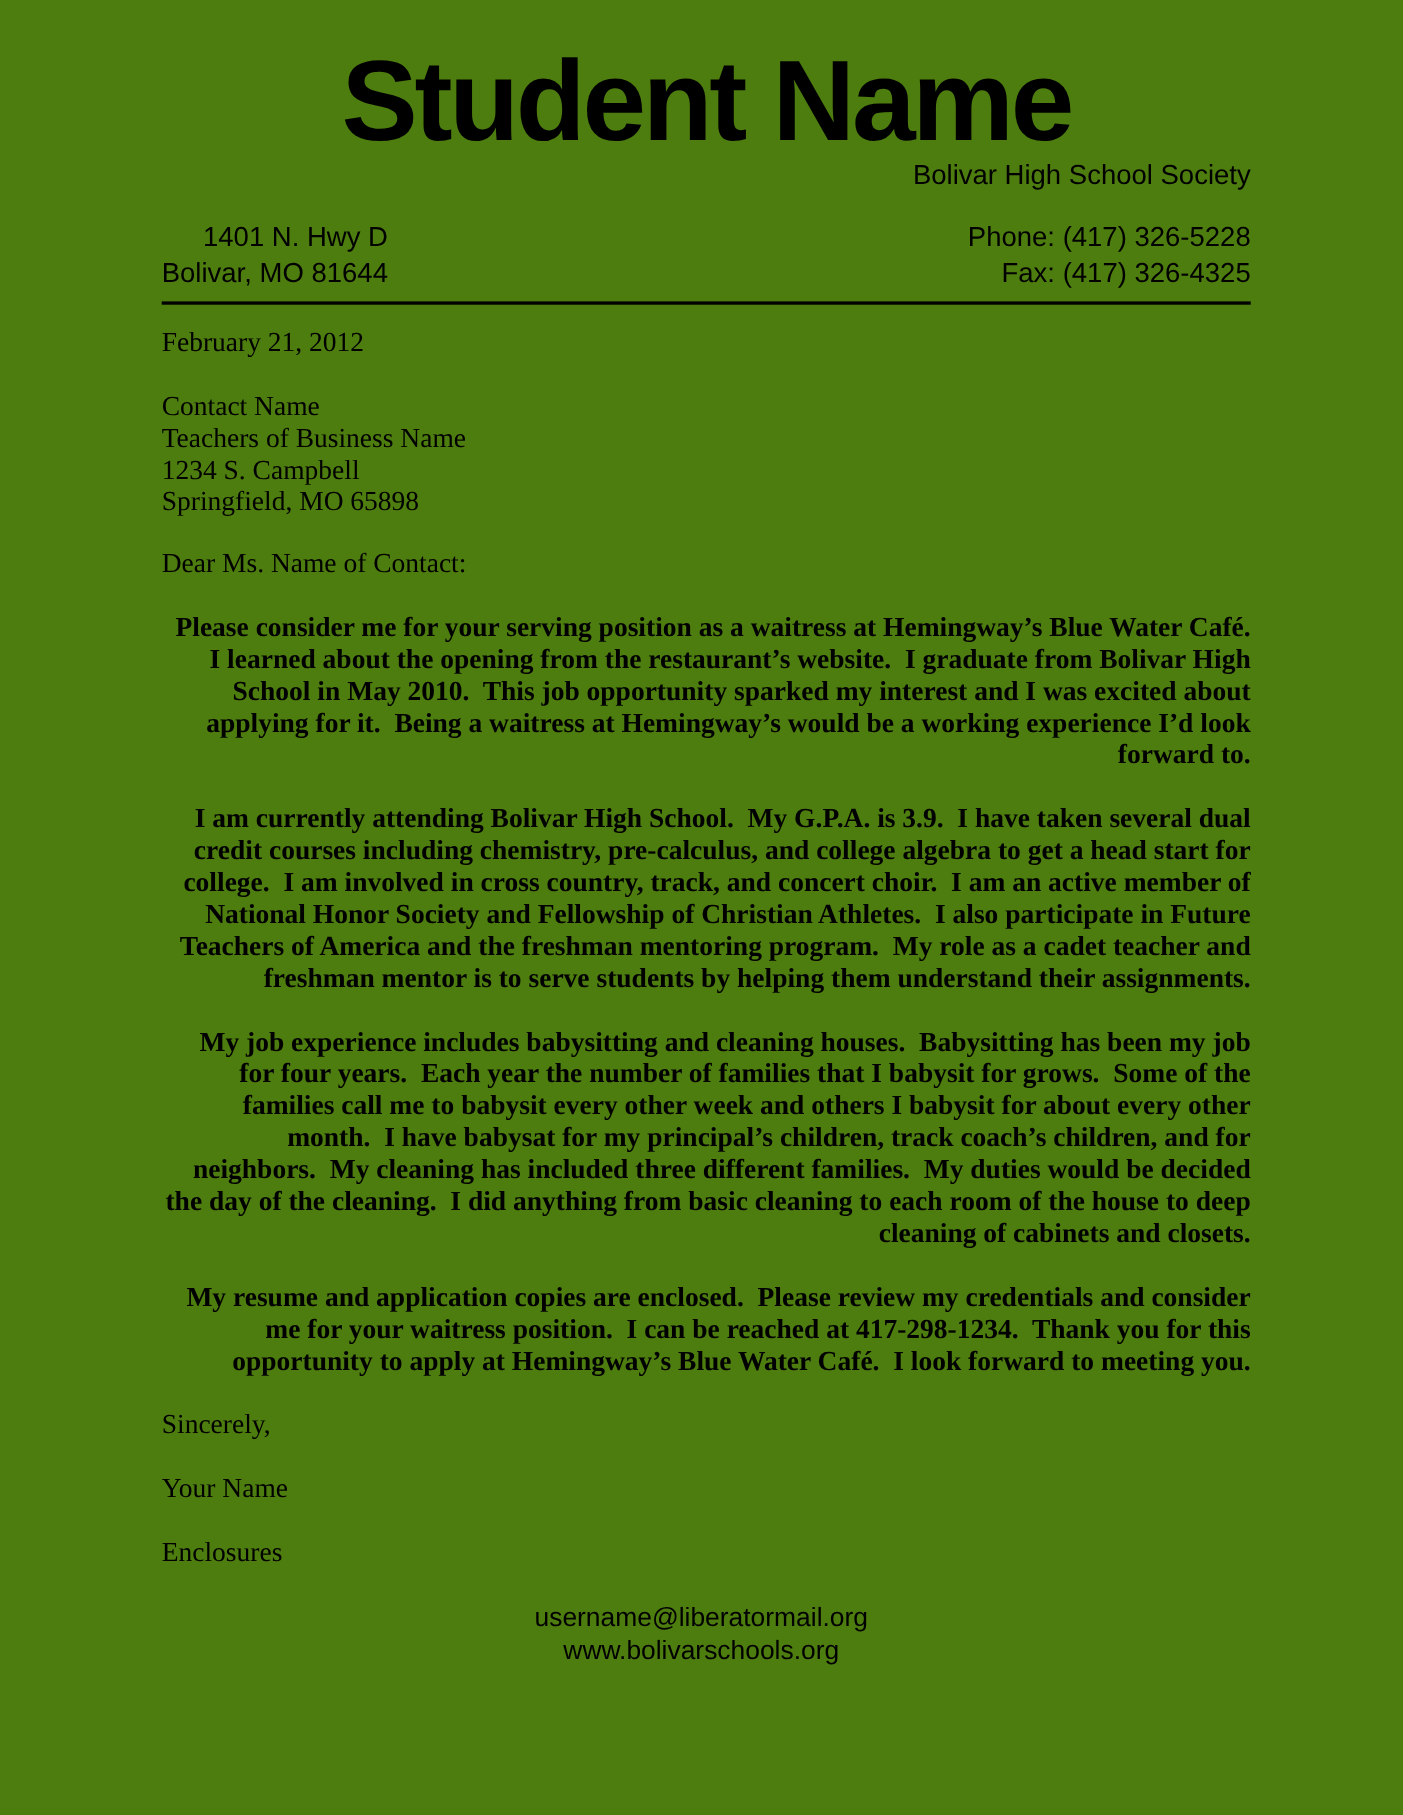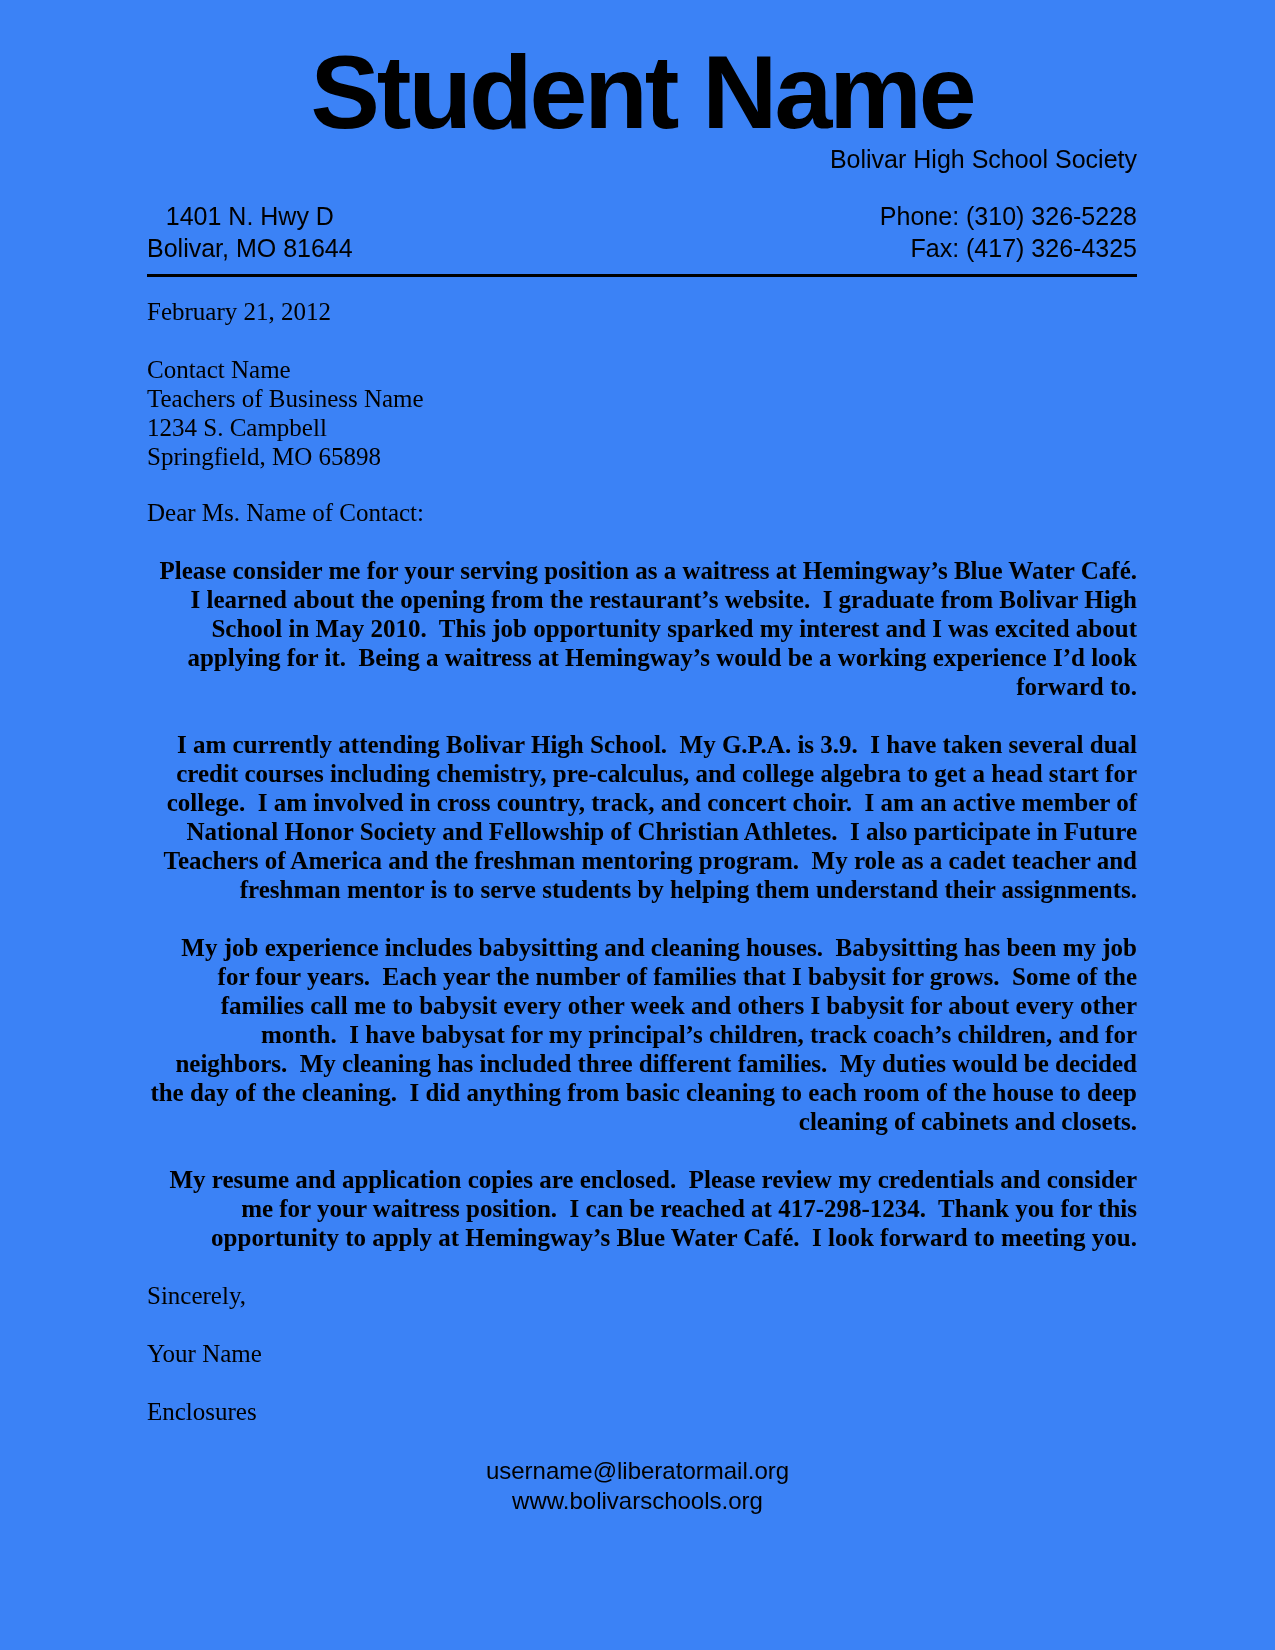--- a/index.html
+++ b/index.html
@@ -2,21 +2,21 @@
 <html><head>
 <meta charset="utf-8">
 <style>
   * { margin: 0; padding: 0; box-sizing: border-box; }
   html, body { background: #e8e8e8; }
   .page {
     position: relative;
     width: 1275px;
     height: 1650px;
     margin: 0 auto;
-    background: #3b82f6;
+    background: #4d7c0f;
     color: #000000;
     overflow: hidden;
   }
   .content {
     margin-left: 147px;
     width: 990px;
     padding-top: 40px;
   }
   
   .masthead-title {
@@ -38,21 +38,21 @@
     display: flex;
     justify-content: space-between;
     align-items: flex-end;
     margin-top: 26px;
     padding-bottom: 10px;
     border-bottom: 3px solid #000000;
     font-family: "Liberation Sans", "DejaVu Sans", sans-serif;
     font-size: 25px;
     line-height: 32px;
   }
-  .address-left { text-align: center; }
+  .address-left { text-align: right; }
   .address-right { text-align: right; }
   
   .letter-body {
     font-family: "Liberation Serif", "DejaVu Serif", serif;
     font-size: 25px;
     line-height: 29px;
     margin-top: 20px;
   }
   .letter-body .block { margin-bottom: 29px; }
   .letter-date { margin-bottom: 90px; }
@@ -84,21 +84,21 @@
     <div class="masthead-title">Student Name</div>
 
     <div class="masthead-subtitle">Bolivar High School Society</div>
 
     <div class="address-row">
       <div class="address-left">
         <div>1401 N. Hwy D</div>
         <div>Bolivar, MO 81644</div>
       </div>
       <div class="address-right">
-        <div>Phone: (310) 326-5228</div>
+        <div>Phone: (417) 326-5228</div>
         <div>Fax: (417) 326-4325</div>
       </div>
     </div>
 
     <div class="letter-body">
 
       <div class="block letter-date">February 21, 2012</div>
 
       <div class="recipient-block">
         <div>Contact Name</div>

